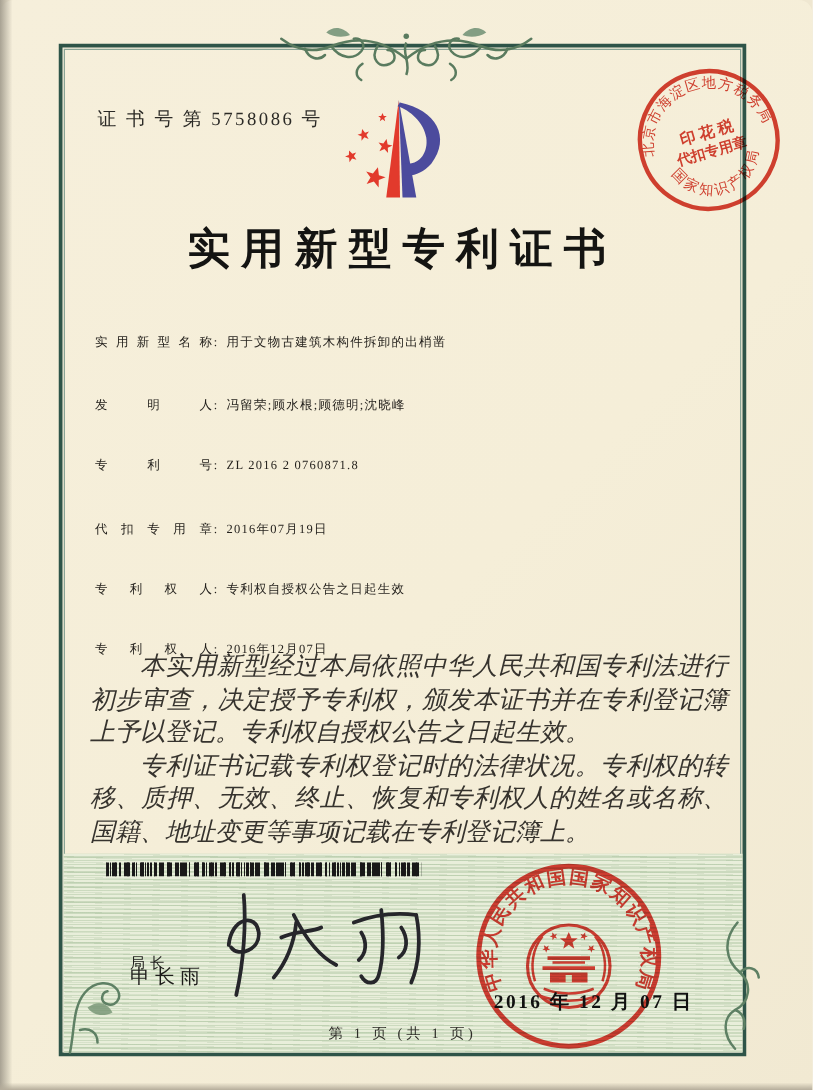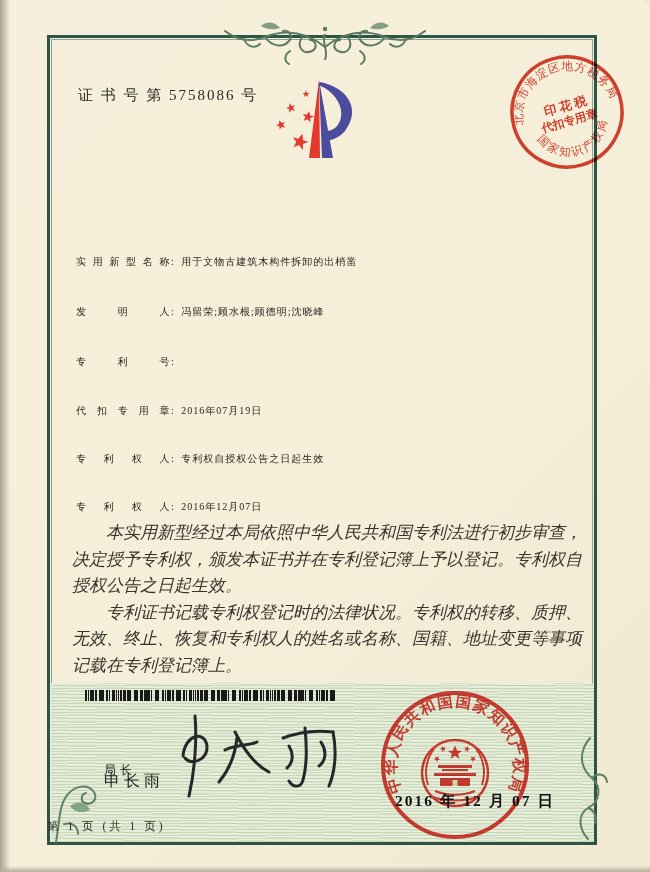--- a/index.html
+++ b/index.html
@@ -45,24 +45,24 @@
   .field-row{
     position:absolute; left:76px; width:500px;
     font-size:10px; color:#221f1b; letter-spacing:.5px;
     display:flex; align-items:baseline;
   }
   .field-label{
     display:inline-block; width:94px;
     text-align:justify; text-align-last:justify;
   }
   .field-colon{ margin:0 7px 0 1px; }
-  .field-value{ letter-spacing:1px; }
+  .field-value{ letter-spacing:1px;margin-top:12px; }
   .body-text{
     position:absolute; left:72px; top:520px; width:510px;
-    font-size:17px; font-style:italic; color:#36332e;
+    font-size:20px; font-style:italic; color:#36332e;
     line-height:26.5px; text-align:justify;
   }
   .body-text p{ text-indent:2em; }
   .band{
     position:absolute; left:51px; top:683px; width:543px; height:159px;
     background-color:#e8eeda;
     background-image:
       repeating-linear-gradient(0deg, rgba(120,160,110,.26) 0 1px, rgba(120,160,110,0) 1px 3px),
       repeating-linear-gradient(2deg, rgba(110,150,100,.14) 0 1px, rgba(110,150,100,0) 1px 4px);
   }
@@ -88,21 +88,21 @@
   .office-seal{
     position:absolute; left:378px; top:688px; width:154px; height:154px;
     mix-blend-mode:multiply; opacity:.93;
   }
   .seal-date{
     position:absolute; left:395px; top:791px;
     font-size:15.5px; color:#111; letter-spacing:2px; font-weight:bold;
   }
   .footer-page{
     position:absolute; left:47px; top:819px; width:550px;
-    text-align:left; font-size:11.5px; letter-spacing:3px; color:#2e2d28;
+    text-align:center; font-size:11.5px; letter-spacing:3px; color:#2e2d28;
   }
   .logo-svg{ position:absolute; left:248px; top:72px; }
   .ornament-top{ position:absolute; left:220px; top:17px; }
   .flourish-bl{ position:absolute; left:50px; top:772px; }
   .flourish-r{ position:absolute; left:570px; top:736px; }
   svg text{ font-family:"Liberation Serif", serif; }
 </style>
 </head>
 <body>
 
@@ -177,35 +177,37 @@
     <text font-size="11.5" fill="#d5392b" letter-spacing="1">
       <textPath href="#tax-arc-top" startOffset="50%" text-anchor="middle">北京市海淀区地方税务局</textPath>
     </text>
     <text x="0" y="-2" font-size="12.5" fill="#d5392b" text-anchor="middle" font-weight="bold">印 花 税</text>
     <text x="0" y="13" font-size="11.5" fill="#d5392b" text-anchor="middle" font-weight="bold">代扣专用章</text>
     <text font-size="11.5" fill="#d5392b" letter-spacing="2">
       <textPath href="#tax-arc-bottom" startOffset="50%" text-anchor="middle">国家知识产权局</textPath>
     </text>
   </svg>
 
+  <div class="title">实用新型专利证书</div>
 
   <div class="fields">
     <div class="field-row" style="top:255px">
       <span class="field-label">实用新型名称</span>
         <span class="field-colon">:</span>
         <span class="field-value">用于文物古建筑木构件拆卸的出梢凿</span>
     </div>
     <div class="field-row" style="top:305px">
       <span class="field-label">发明人</span>
         <span class="field-colon">:</span>
         <span class="field-value">冯留荣;顾水根;顾德明;沈晓峰</span>
     </div>
     <div class="field-row" style="top:355px">
       <span class="field-label">专利号</span>
         <span class="field-colon">:</span>
+        <span class="field-value">ZL 2016 2 0760871.8</span>
     </div>
     <div class="field-row" style="top:404px">
       <span class="field-label">代扣专用章</span>
         <span class="field-colon">:</span>
         <span class="field-value">2016年07月19日</span>
     </div>
     <div class="field-row" style="top:452px">
       <span class="field-label">专利权人</span>
         <span class="field-colon">:</span>
         <span class="field-value">专利权自授权公告之日起生效</span>

